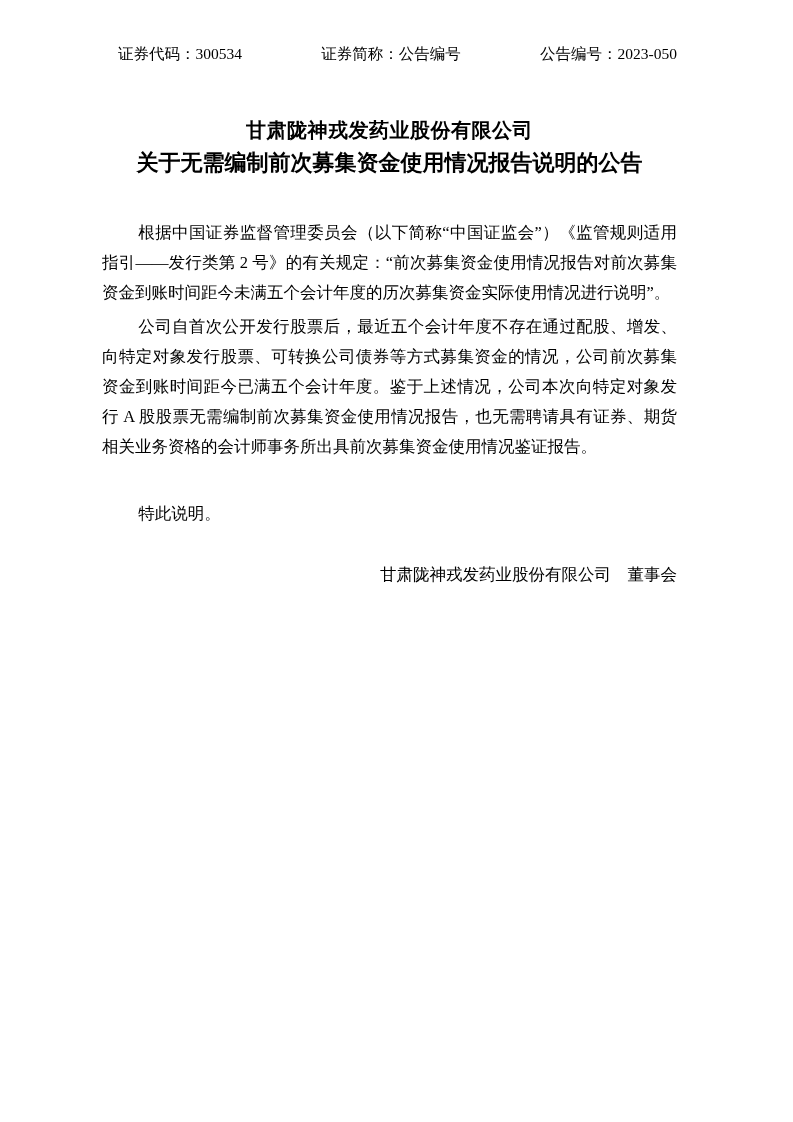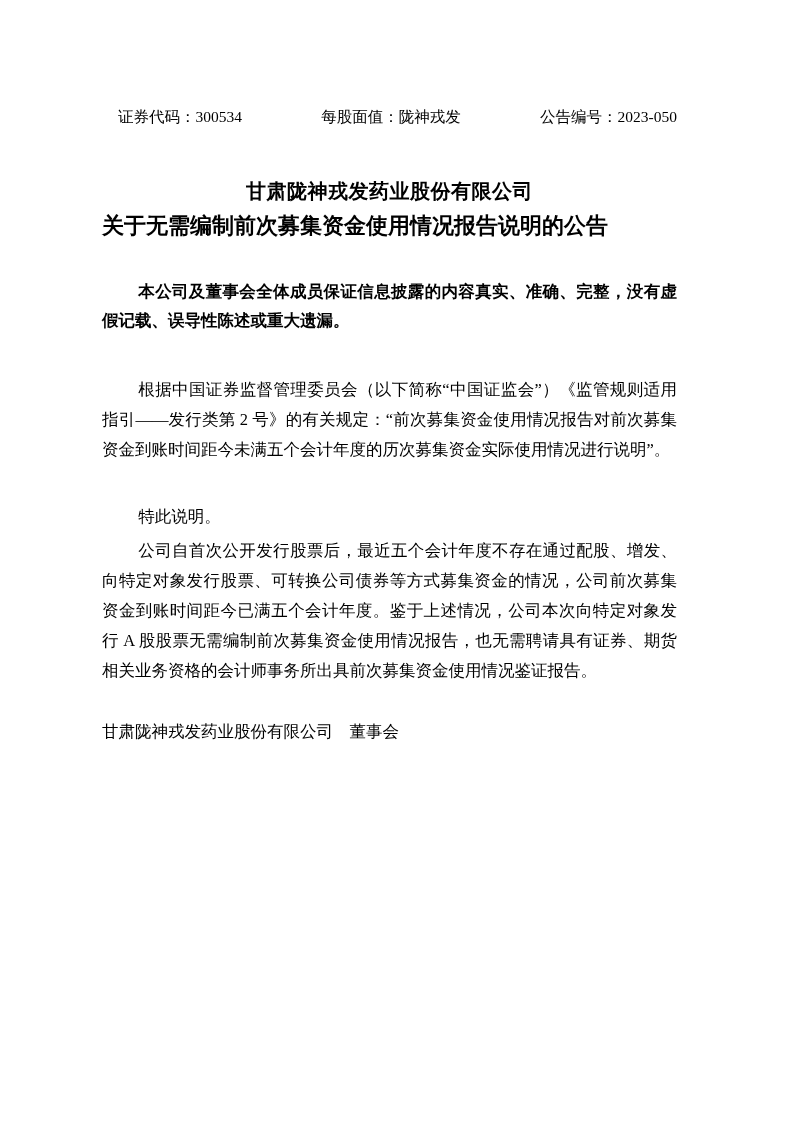--- a/index.html
+++ b/index.html
@@ -7,45 +7,46 @@
     padding: 0;
     background: #ffffff;
   }
   .page {
     position: relative;
     width: 793px;
     height: 1122px;
     margin: 0 auto;
     background: #ffffff;
     box-sizing: border-box;
-    padding: 107px 116px 0 102px;
+    padding: 44px 116px 0 102px;
     font-family: "Liberation Serif", "DejaVu Serif", serif;
     color: #000000;
     overflow: hidden;
   }
   .header-row {
     display: flex;
     justify-content: space-between;
     align-items: baseline;
     font-size: 15.5px;
     line-height: 20px;
     white-space: nowrap;
   }
   .header-row .hdr-left { margin-left: 16px; }
   .title1 {
     margin: 53px 0 0 0;
     text-align: center;
-    font-family: Liberation Mono, monospace;
+    font-family: Liberation Serif, serif;
     font-weight: bold;
     font-size: 20px;
     line-height: 26px;
     letter-spacing: 0.5px;
   }
   .title2 {
     margin: 5px 0 0 0;
+    text-align: center;
     font-family: "Liberation Sans", "DejaVu Sans", sans-serif;
     font-weight: bold;
     font-size: 22px;
     line-height: 30px;
   }
   .disclaimer {
     margin: 36px 0 0 0;
     font-weight: bold;
     font-size: 16.5px;
     line-height: 29px;
@@ -59,46 +60,46 @@
     text-indent: 2.2em;
     text-align: justify;
   }
   .body-para.first { margin-top: 40px; }
   .body-para.closing {
     margin-top: 37px;
     text-align: left;
   }
   .signature {
     margin-top: 30px;
+    text-align: right;
     font-size: 16.5px;
     line-height: 31px;
   }
 </style>
 </head>
 <body>
 
 <div class="page">
 
   <div class="header-row">
     <span class="hdr-left">证券代码：300534</span>
-    <span class="hdr-mid">每股面值：陇神戎发</span>
+    <span class="hdr-mid">证券简称：公告编号</span>
     <span class="hdr-right">公告编号：2023-050</span>
   </div>
 
   <h1 class="title1">甘肃陇神戎发药业股份有限公司</h1>
 
   <h2 class="title2">关于无需编制前次募集资金使用情况报告说明的公告</h2>
 
-  <p class="disclaimer">本公司及董事会全体成员保证信息披露的内容真实、准确、完整，没有虚假记载、误导性陈述或重大遗漏。</p>
 
   <p class="body-para first">根据中国证券监督管理委员会（以下简称“中国证监会”）《监管规则适用指引——发行类第 2 号》的有关规定：“前次募集资金使用情况报告对前次募集资金到账时间距今未满五个会计年度的历次募集资金实际使用情况进行说明”。</p>
 
 
 
+  <p class="body-para">公司自首次公开发行股票后，最近五个会计年度不存在通过配股、增发、向特定对象发行股票、可转换公司债券等方式募集资金的情况，公司前次募集资金到账时间距今已满五个会计年度。鉴于上述情况，公司本次向特定对象发行 A 股股票无需编制前次募集资金使用情况报告，也无需聘请具有证券、期货相关业务资格的会计师事务所出具前次募集资金使用情况鉴证报告。</p>
+
   <p class="body-para closing">特此说明。</p>
-
-  <p class="body-para">公司自首次公开发行股票后，最近五个会计年度不存在通过配股、增发、向特定对象发行股票、可转换公司债券等方式募集资金的情况，公司前次募集资金到账时间距今已满五个会计年度。鉴于上述情况，公司本次向特定对象发行 A 股股票无需编制前次募集资金使用情况报告，也无需聘请具有证券、期货相关业务资格的会计师事务所出具前次募集资金使用情况鉴证报告。</p>
 
   <div class="signature">
     <div>甘肃陇神戎发药业股份有限公司　董事会</div>
   </div>
 
 </div>
 
 </body></html>

